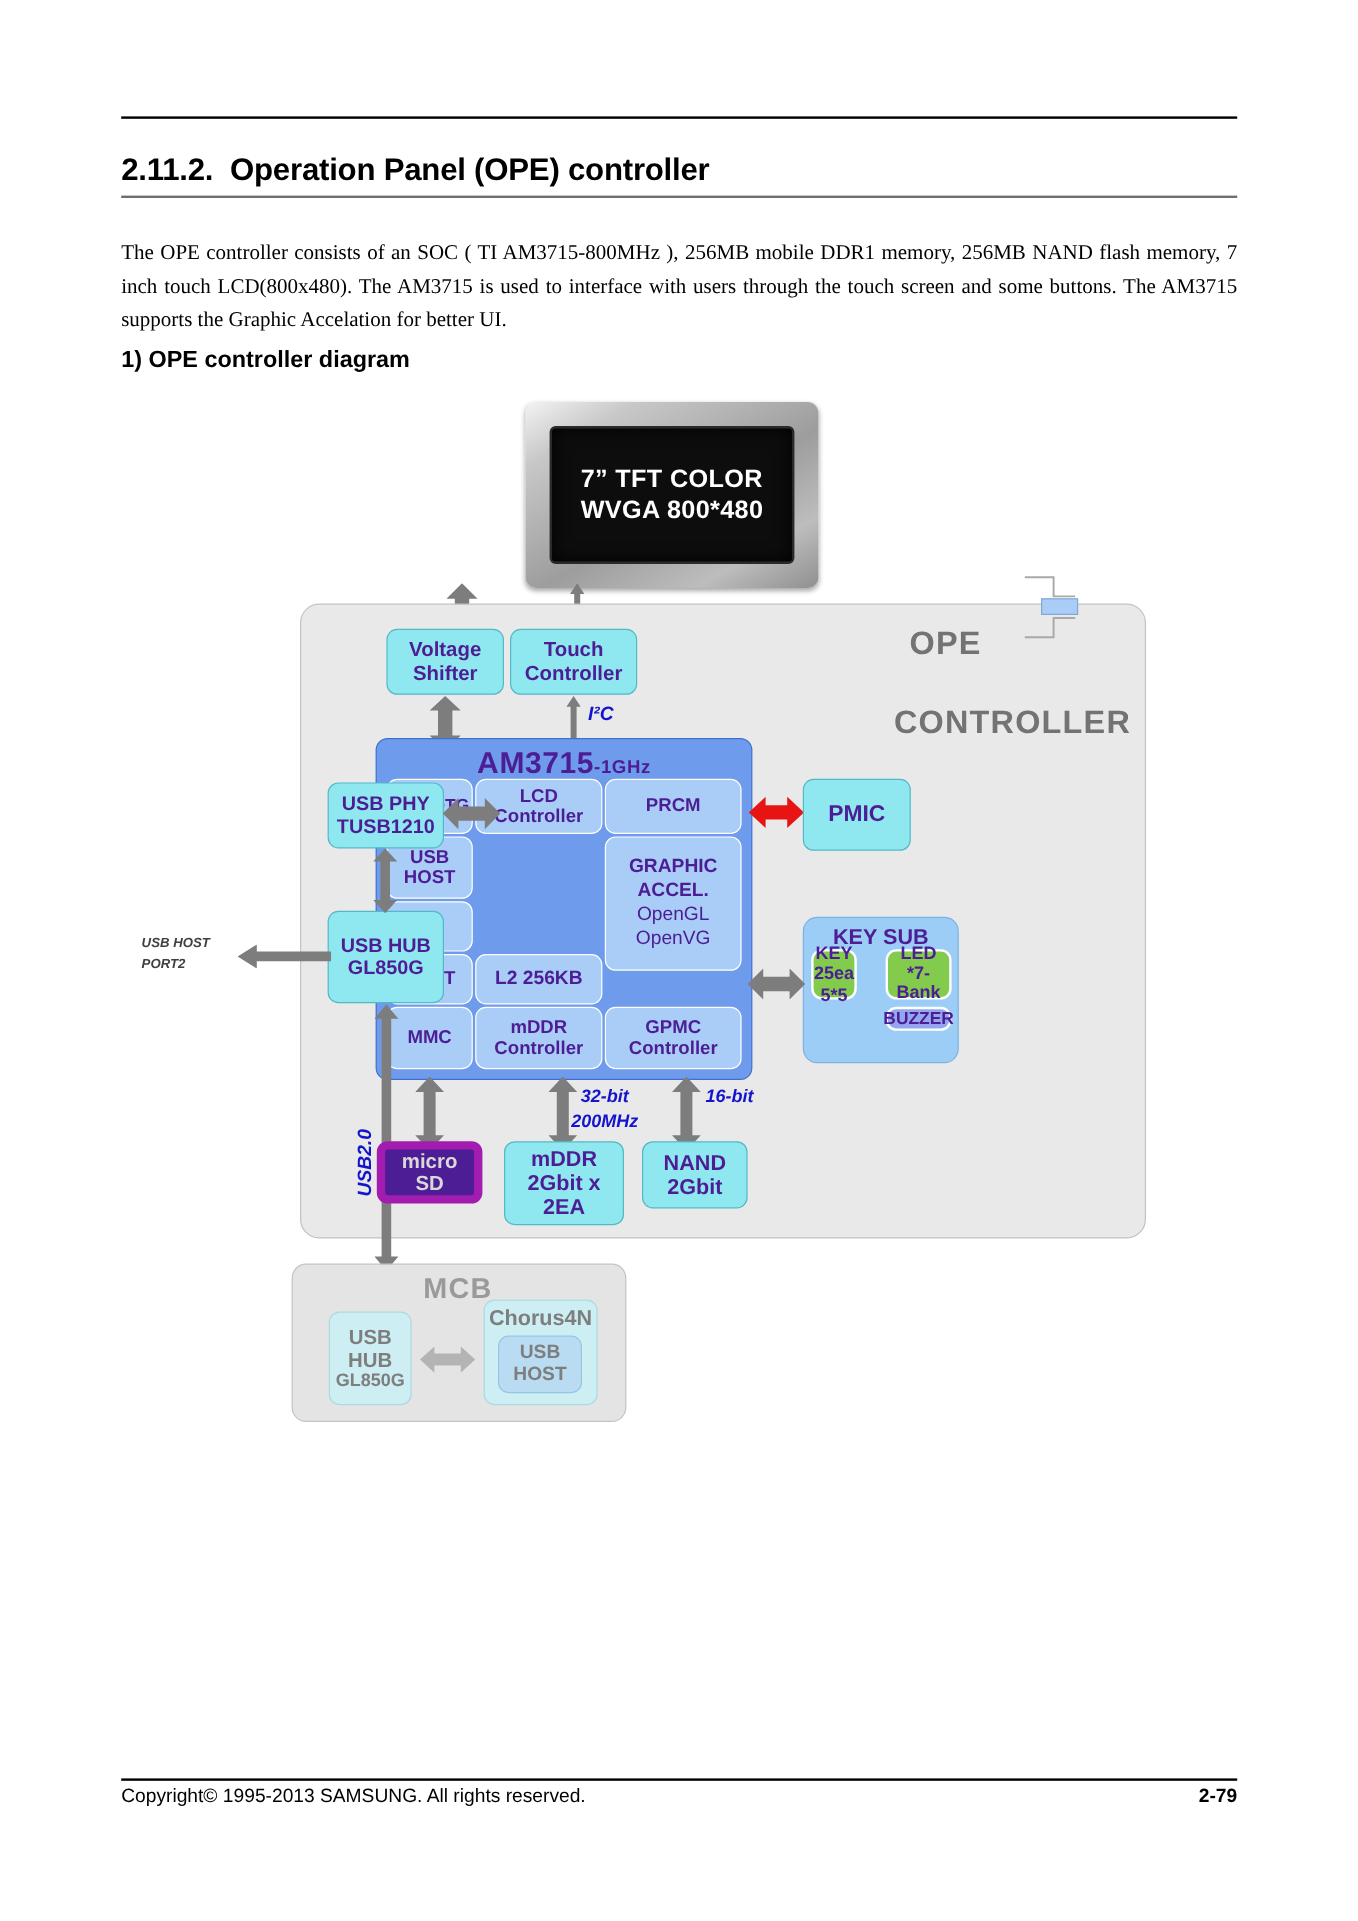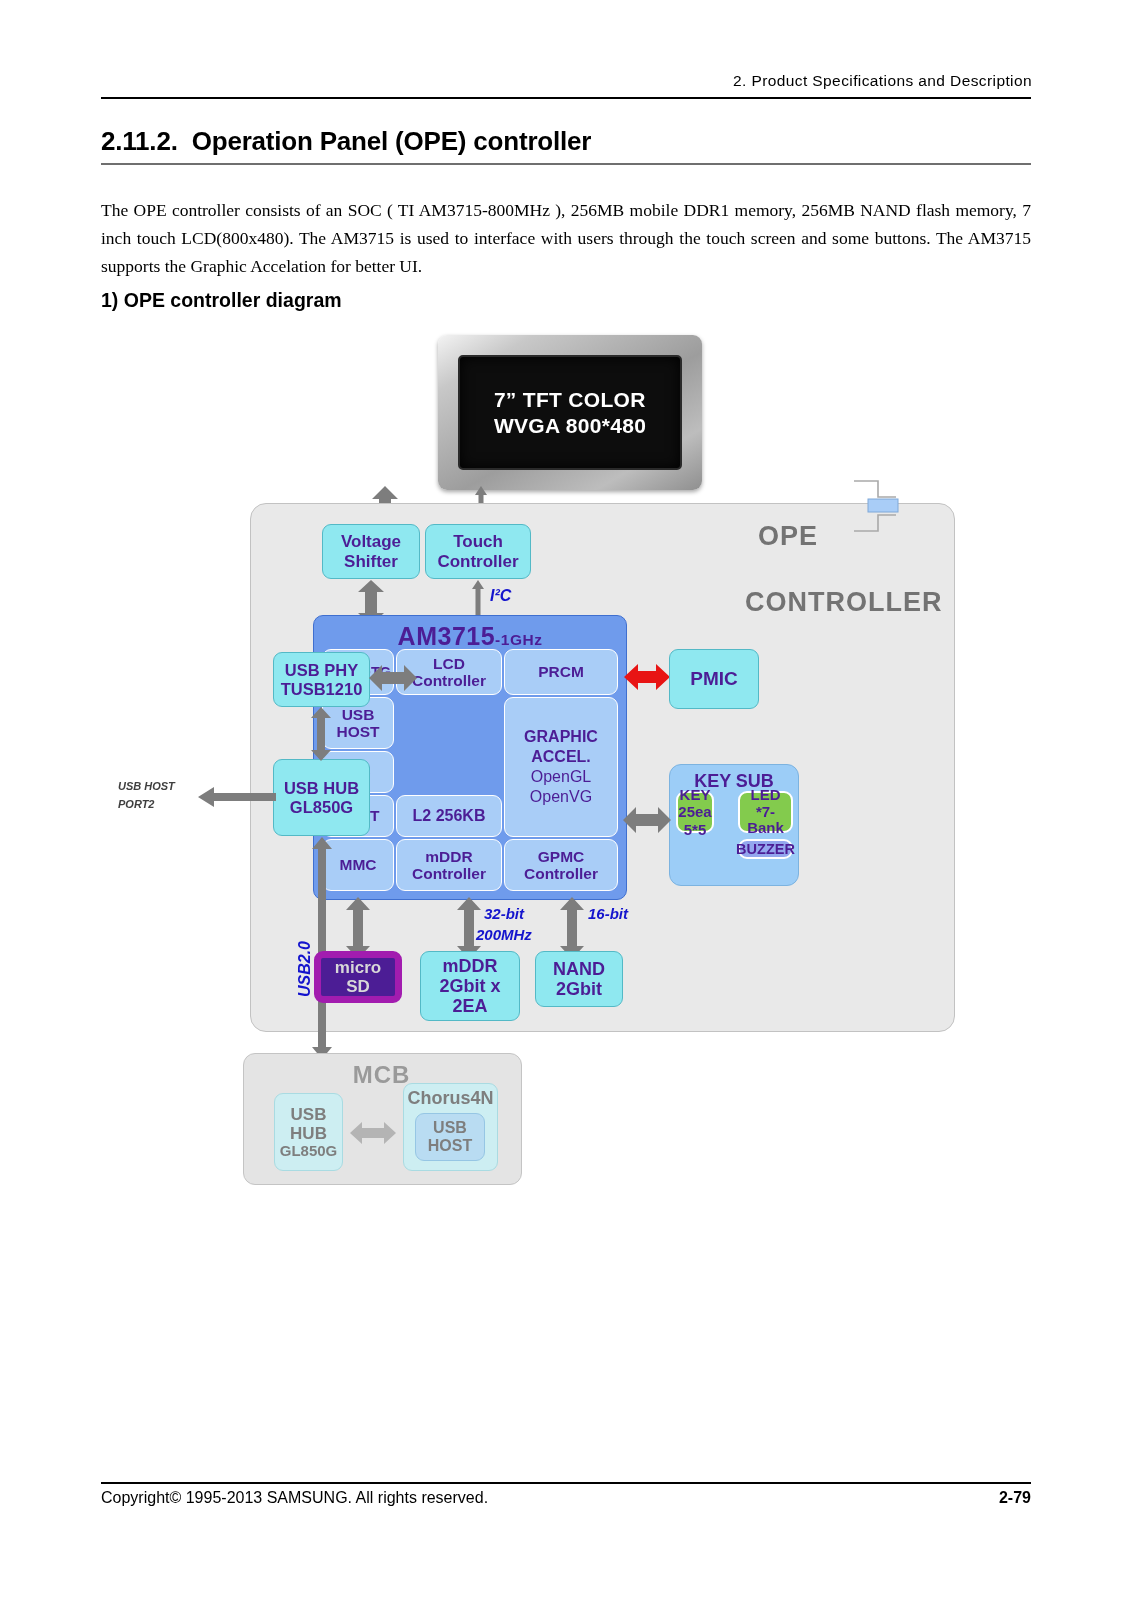--- a/index.html
+++ b/index.html
@@ -47,21 +47,21 @@
   .ftr-right{
     position:absolute;right:101px;top:1489px;font-size:16px;
     font-family:"Liberation Sans", sans-serif;color:#000;font-weight:bold;
   }
 
   
   .diagram{position:absolute;left:100px;top:325px;width:932px;height:880px;}
 
   
   .lcd-bezel{
-    position:absolute;left:338px;top:10px;width:264px;height:155px;
+    position:absolute;left:338px;top:10px;width:244px;height:155px;
     border-radius:9px;
     background:linear-gradient(150deg,#f3f3f3 0%,#c8c8c8 18%,#9d9d9d 55%,#bdbdbd 80%,#8f8f8f 100%);
     box-shadow:0 2px 4px rgba(0,0,0,.35);
     padding:20px;box-sizing:border-box;
   }
   .lcd-screen{
     width:100%;height:100%;background:#0d0d0d;border-radius:5px;
     border:2px solid #2a2a2a;box-sizing:border-box;
     display:flex;align-items:center;justify-content:center;
     box-shadow:inset 0 0 14px #000;
@@ -123,21 +123,20 @@
     border:1px solid #5a5a2a;background:#d6f5cd;padding:0 3px;display:inline-block;
   }
   
   .pmic-conn{position:absolute;left:752px;top:148px;}
 </style>
 </head>
 <body>
 
 <div class="page">
 
-  <div class="hdr-text">2.   Product Specifications and Description</div>
   <div class="hdr-rule"></div>
 
   <div class="sec-title">
     <span class="num">2.11.2.</span><span>Operation Panel (OPE) controller</span>
   </div>
   <div class="title-rule"></div>
 
   <div class="para">The OPE controller consists of an SOC ( TI AM3715-800MHz ), 256MB mobile DDR1 memory, 256MB NAND flash memory, 7 inch touch LCD(800x480).  The AM3715 is used to interface with users through the touch screen and some buttons.  The AM3715 supports the Graphic Accelation for better UI.</div>
 
   <div class="sub-title">1) OPE controller diagram</div>
@@ -222,21 +221,21 @@
     </div>
 
     <div class="blk lightblue" style="left:296px;top:470px;width:106px;height:42px;font-size:16px;">
       <div>L2 256KB</div>
     </div>
     <div class="blk lightblue" style="left:296px;top:514px;width:106px;height:52px;font-size:15.5px;">
       <div>mDDR</div>
       <div>Controller</div>
     </div>
 
-    <div class="blk lightblue" style="left:404px;top:372px;width:114px;height:140px;font-size:16px;line-height:1.25;">
+    <div class="blk lightblue" style="left:404px;top:372px;width:114px;height:112px;font-size:16px;line-height:1.25;">
       <div>GRAPHIC</div>
       <div>ACCEL.</div>
       <div style="font-weight:normal;">OpenGL</div>
       <div style="font-weight:normal;">OpenVG</div>
     </div>
     <div class="blk lightblue" style="left:404px;top:514px;width:114px;height:52px;font-size:15.5px;">
       <div>GPMC</div>
       <div>Controller</div>
     </div>
 

